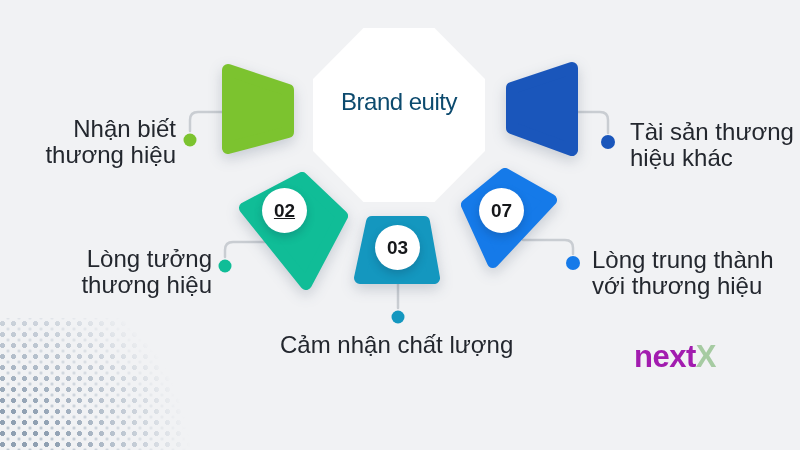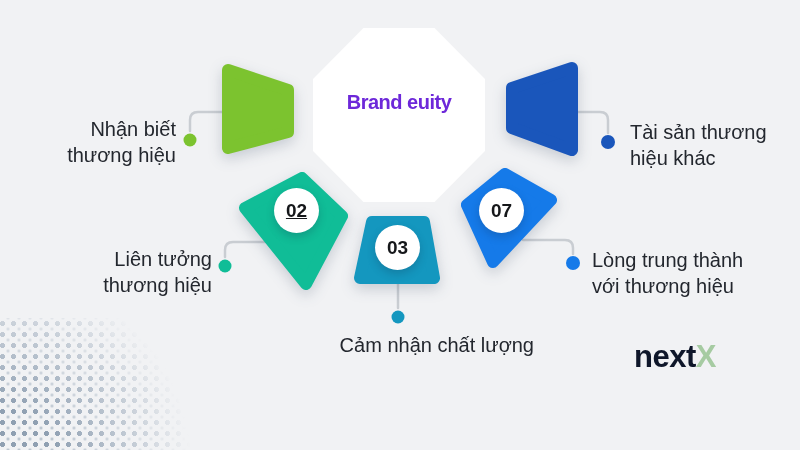--- a/index.html
+++ b/index.html
@@ -25,34 +25,34 @@
   
   .octagon{
     position:absolute;left:313px;top:28px;width:172px;height:174px;
     background:#fff;
     clip-path:polygon(29.3% 0,70.7% 0,100% 29.3%,100% 70.7%,70.7% 100%,29.3% 100%,0 70.7%,0 29.3%);
     display:flex;align-items:center;justify-content:center;
     filter:drop-shadow(0 6px 12px rgba(40,60,90,.07));
   }
   .octagon .title{
     transform:translateY(-13px);
-    font-size:20px;font-weight:700;color:#6d28d9;letter-spacing:-.5px;white-space:nowrap;
+    font-size:24px;font-weight:400;color:#0c4a6e;letter-spacing:-.5px;white-space:nowrap;
   }
   .num{
     position:absolute;width:45px;height:45px;border-radius:50%;
     background:#fff;box-shadow:0 4px 9px rgba(20,40,70,.22);
     display:flex;align-items:center;justify-content:center;
     font-size:19px;font-weight:700;color:#15171A;
   }
   .label{
-    position:absolute;font-size:20px;line-height:26px;font-weight:500;color:#23272E;
+    position:absolute;font-size:24px;line-height:26px;font-weight:500;color:#23272E;
     white-space:nowrap;
   }
   .label.right{text-align:right;}
-  .label.center{text-align:right;}
+  .label.center{text-align:left;}
   .logo{
     position:absolute;left:634px;top:339px;
     font-size:31px;font-weight:700;letter-spacing:-.5px;
   }
 </style>
 </head>
 <body>
 
 <div class="stage">
 
@@ -82,39 +82,39 @@
       <path class="shape" d="M 372 222 L 424 222 L 434 278 L 360 278 Z" fill="#1497BF" stroke="#1497BF"></path>
       <path class="shape" d="M 505 174 L 551 200 L 493 262 L 467 205 Z" fill="#157AE9" stroke="#157AE9"></path>
       <path class="shape" d="M 572 68 L 512 88 L 512 128 L 572 150 Z" fill="#1A56BB" stroke="#1A56BB"></path>
     </g>
   </svg>
 
   <div class="octagon">
     <div class="title">Brand euity</div>
   </div>
 
-  <div class="num" style="left:274px;top:188px;text-decoration:underline;">02</div>
+  <div class="num" style="left:262px;top:188px;text-decoration:underline;">02</div>
   <div class="num" style="left:375px;top:225px;">03</div>
   <div class="num" style="left:479px;top:188px;">07</div>
 
   <div class="label right" style="right:624px;top:116px;">
     <div>Nhận biết</div>
     <div>thương hiệu</div>
   </div>
   <div class="label right" style="right:588px;top:246px;">
-    <div>Liên tưởng</div>
+    <div>Lòng tưởng</div>
     <div>thương hiệu</div>
   </div>
   <div class="label center" style="left:280px;top:332px;width:254px;">
     <div>Cảm nhận chất lượng</div>
   </div>
   <div class="label" style="left:630px;top:119px;">
     <div>Tài sản thương</div>
     <div>hiệu khác</div>
   </div>
   <div class="label" style="left:592px;top:247px;">
     <div>Lòng trung thành</div>
     <div>với thương hiệu</div>
   </div>
 
-  <div class="logo"><span style="color:#0f172a;">next</span><span style="color:#A6CBA2;">X</span></div>
+  <div class="logo"><span style="color:#a21caf;">next</span><span style="color:#A6CBA2;">X</span></div>
 
 </div>
 
 </body></html>

